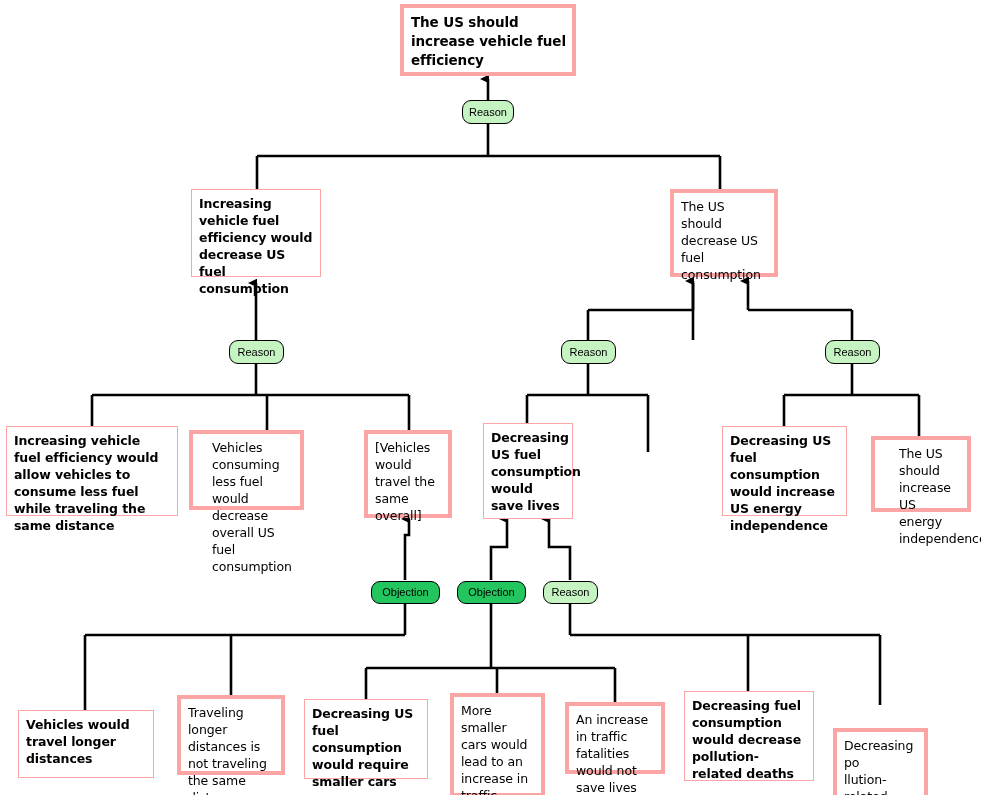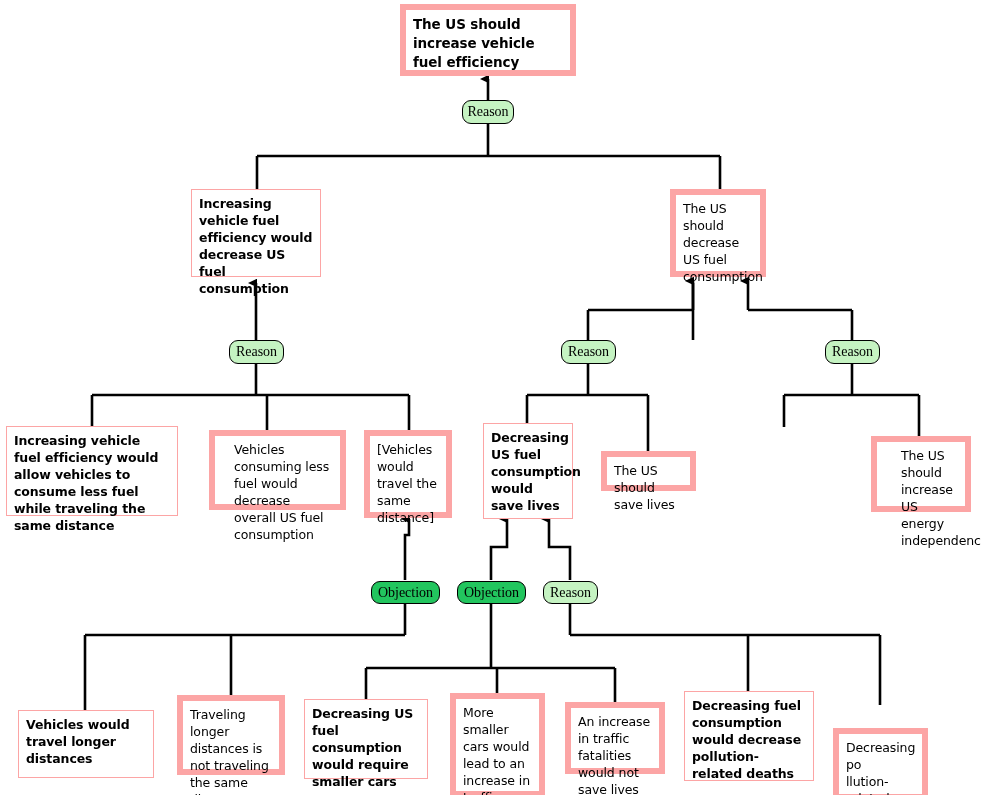--- a/index.html
+++ b/index.html
@@ -22,21 +22,21 @@
   svg.wires {
     position: absolute;
     left: 0; top: 0;
     width: 981px;
     height: 795px;
     pointer-events: none;
   }
   .node {
     position: absolute;
     box-sizing: border-box;
-    border: 6px solid #fca5a5;
+    border: 4px solid #fca5a5;
     background: #ffffff;
     color: #000000;
     padding: 5px 6px 4px 7px;
     font-size: 12.5px;
     line-height: 17px;
     font-family: "DejaVu Sans", sans-serif;
     white-space: pre-line;
     letter-spacing: -0.1px;
   }
   .node.claim {
@@ -49,22 +49,22 @@
   .node.root {
     font-weight: bold;
     font-size: 13.5px;
     line-height: 19px;
   }
   .badge {
     position: absolute;
     box-sizing: border-box;
     border: 1px solid #000000;
     border-radius: 9px;
-    font-family: Liberation Serif, serif;
-    font-size: 14px;
+    font-family: Liberation Sans, sans-serif;
+    font-size: 11px;
     line-height: 1;
     text-align: center;
     color: #000000;
     display: flex;
     align-items: center;
     justify-content: center;
     letter-spacing: 0px;
   }
   .badge.reason { background: #c5f3c2; }
   .badge.objection { background: #22c55e; }
@@ -136,38 +136,38 @@
       <path d="M 880 635 L 880 705"></path>
     </g>
   </svg>
 
   <div class="node root" style="left:400px; top:4px; width:176px; height:72px;">The US should increase vehicle fuel efficiency</div>
 
   <div class="badge reason" style="left:462px; top:100px; width:52px; height:24px;">Reason</div>
 
   <div class="node claim" style="left:191px; top:189px; width:130px; height:88px;">Increasing vehicle fuel efficiency would decrease US fuel consumption</div>
 
-  <div class="node premise" style="left:670px; top:189px; width:96px; height:88px;">The US should decrease US fuel consumption</div>
+  <div class="node premise" style="left:670px; top:189px; width:108px; height:88px;">The US should decrease US fuel consumption</div>
 
   <div class="badge reason" style="left:229px; top:340px; width:55px; height:24px;">Reason</div>
 
   <div class="badge reason" style="left:561px; top:340px; width:55px; height:24px;">Reason</div>
 
   <div class="badge reason" style="left:825px; top:340px; width:55px; height:24px;">Reason</div>
 
   <div class="node claim" style="left:6px; top:426px; width:172px; height:90px;">Increasing vehicle fuel efficiency would allow vehicles to consume less fuel while traveling the same distance</div>
 
-  <div class="node premise" style="left:209px; top:430px; width:137px; height:80px;padding-left:19px;">Vehicles consuming less fuel would decrease overall US fuel consumption</div>
+  <div class="node premise" style="left:189px; top:430px; width:115px; height:80px;padding-left:19px;">Vehicles consuming less fuel would decrease overall US fuel consumption</div>
 
-  <div class="node premise" style="left:364px; top:430px; width:88px; height:88px;">[Vehicles would travel the same distance]</div>
+  <div class="node premise" style="left:364px; top:430px; width:88px; height:88px;">[Vehicles would travel the same overall]</div>
 
   <div class="node claim" style="left:483px; top:423px; width:90px; height:96px;">Decreasing US fuel consumption would save lives</div>
 
-  <div class="node premise" style="left:601px; top:451px; width:95px; height:40px;">The US should save lives</div>
 
+  <div class="node claim" style="left:722px; top:426px; width:125px; height:90px;">Decreasing US fuel consumption would increase US energy independence</div>
 
   <div class="node premise" style="left:871px; top:436px; width:100px; height:76px;padding-left:24px;">The US should increase US energy independence</div>
 
   <div class="badge objection" style="left:371px; top:581px; width:69px; height:23px;">Objection</div>
 
   <div class="badge objection" style="left:457px; top:581px; width:69px; height:23px;">Objection</div>
 
   <div class="badge reason" style="left:543px; top:581px; width:55px; height:23px;">Reason</div>
 
   <div class="node claim" style="left:18px; top:710px; width:136px; height:68px;">Vehicles would travel longer distances</div>

